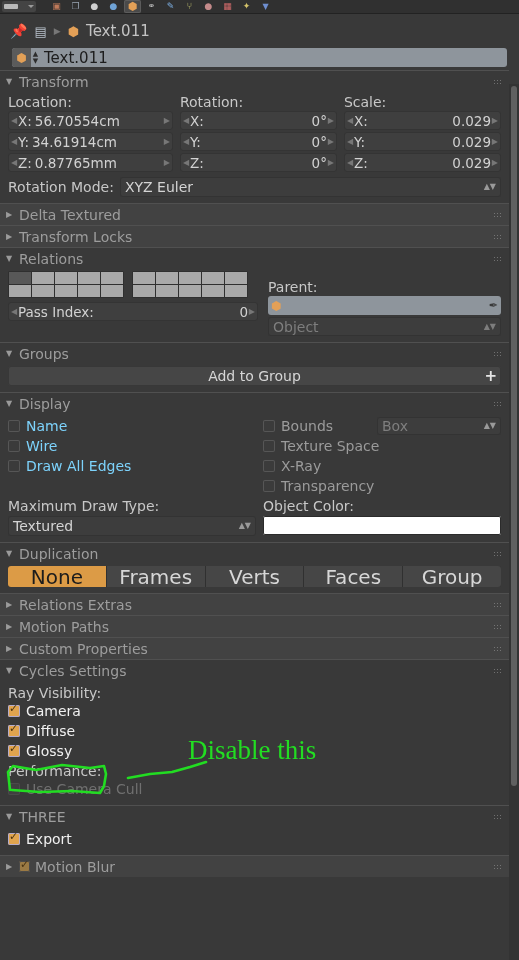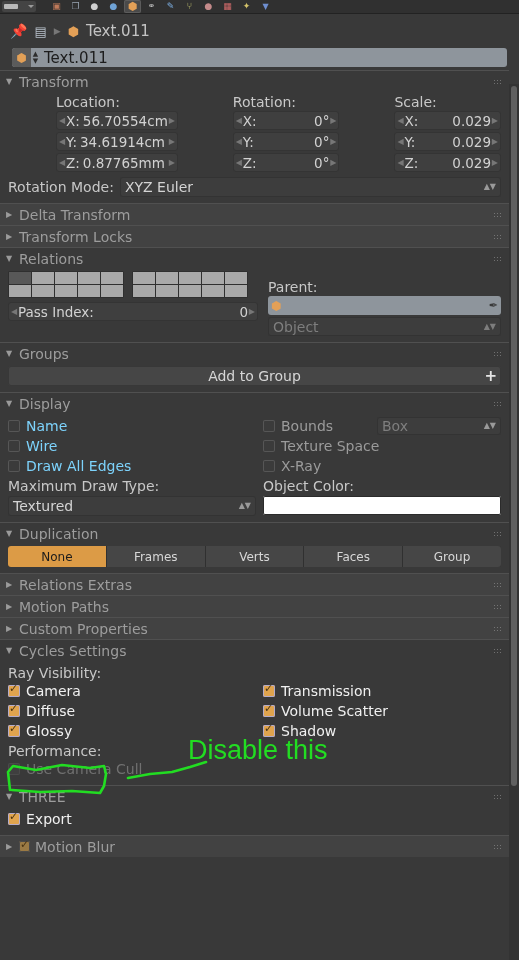--- a/index.html
+++ b/index.html
@@ -86,21 +86,21 @@
     background-image:
       radial-gradient(#a0a0a0 40%, transparent 41%),
       radial-gradient(#a0a0a0 40%, transparent 41%);
     background-size: 3px 3px; background-position: 0 0, 0 0;
     background-repeat: repeat;
   }
   .panel-body { padding: 2px 8px 6px 8px; background: #393939; }
 
   
   .cols3 { display: flex; gap: 7px; }
-  .col { flex: 1; margin-left: 48px; }
+  .col { flex: 1; }
   .col.loc { flex: 1.05; }
   .lbl { color: #c8c8c8; font-size: 14px; margin-bottom: 1px; display:block; }
   .numfield {
     height: 19px; background: #3f3f3f; border-radius: 3px;
     display: flex; align-items: center; margin-bottom: 2px;
     box-shadow: inset 0 0 0 1px #343434; padding: 0 3px;
   }
   .numfield .arw { color: #777; font-size: 8px; width: 7px; }
   .nf-lbl { color: #d2d2d2; font-size: 13.5px; }
   .nf-val { color: #d2d2d2; font-size: 13.5px; margin-left: auto; }
@@ -171,33 +171,33 @@
 
   .colorfield {
     flex: 1; height: 19px; background: #ffffff; border-radius: 2px;
     box-shadow: inset 0 0 0 1px #2b2b2b;
   }
 
   
   .togglebar { display: flex; height: 21px; border-radius: 3px; overflow: hidden;
     box-shadow: inset 0 0 0 1px #303030; }
   .tgl { flex: 1; display: flex; align-items: center; justify-content: center;
-    background: #464646; color: #d7d7d7; font-size: 12px;
+    background: #464646; color: #d7d7d7; font-size: 20px;
     border-right: 1px solid #303030; }
   .tgl:last-child { border-right: none; }
   .tgl.sel { background: #dc9b46; color: #1c1c1c; }
 
   
   .plain-lbl { color: #c8c8c8; font-size: 14px; display: block; margin-top: 2px; }
 
   
   .anno { position: absolute; inset: 0; pointer-events: none; }
   .anno-text {
     position: absolute; left: 188px; top: 735px;
-    color: #22dd22; font-size: 27px; font-family: Liberation Sans, sans-serif;
+    color: #22dd22; font-size: 27px; font-family: Liberation Serif, serif;
   }
 </style>
 </head>
 <body>
 
 <div class="toolbar">
   <div class="tb-dropdown">
     <span class="tb-dd-glyph"></span>
     <span class="tb-dd-arrow"></span>
   </div>
@@ -338,21 +338,21 @@
         <span class="lbl">Rotation Mode:</span>
         <div class="select">
           <span>XYZ Euler</span>
           <span class="sp">▲▼</span>
         </div>
       </div>
     </div>
 
     <div class="panel-head closed">
       <span class="tri">▶</span>
-      <span class="panel-title">Delta Transform</span>
+      <span class="panel-title">Delta Textured</span>
       <span class="grip"></span>
     </div>
 
     <div class="panel-head closed">
       <span class="tri">▶</span>
       <span class="panel-title">Transform Locks</span>
       <span class="grip"></span>
     </div>
 
     <div class="panel-head open">
@@ -454,20 +454,24 @@
             </span>
           </div>
           <div class="chk-row">
             <span class="cbox"></span>
             <span class="cb-label muted">Texture Space</span>
           </div>
           <div class="chk-row">
             <span class="cbox"></span>
             <span class="cb-label muted">X-Ray</span>
           </div>
+          <div class="chk-row">
+            <span class="cbox"></span>
+            <span class="cb-label muted">Transparency</span>
+          </div>
         </div>
       </div>
       <div class="two-col">
         <div class="colL">
           <span class="plain-lbl">Maximum Draw Type:</span>
         </div>
         <div>
           <span class="plain-lbl">Object Color:</span>
         </div>
       </div>
@@ -532,34 +536,20 @@
           </div>
           <div class="chk-row">
             <span class="cbox on"></span>
             <span class="cb-label bright">Diffuse</span>
           </div>
           <div class="chk-row">
             <span class="cbox on"></span>
             <span class="cb-label bright">Glossy</span>
           </div>
         </div>
-        <div>
-          <div class="chk-row">
-            <span class="cbox on"></span>
-            <span class="cb-label bright">Transmission</span>
-          </div>
-          <div class="chk-row">
-            <span class="cbox on"></span>
-            <span class="cb-label bright">Volume Scatter</span>
-          </div>
-          <div class="chk-row">
-            <span class="cbox on"></span>
-            <span class="cb-label bright">Shadow</span>
-          </div>
-        </div>
       </div>
       <span class="plain-lbl">Performance:</span>
       <div class="chk-row">
         <span class="cbox dim"></span>
         <span class="cb-label grey">Use Camera Cull</span>
       </div>
     </div>
 
     <div class="panel-head open">
       <span class="tri">▼</span>

